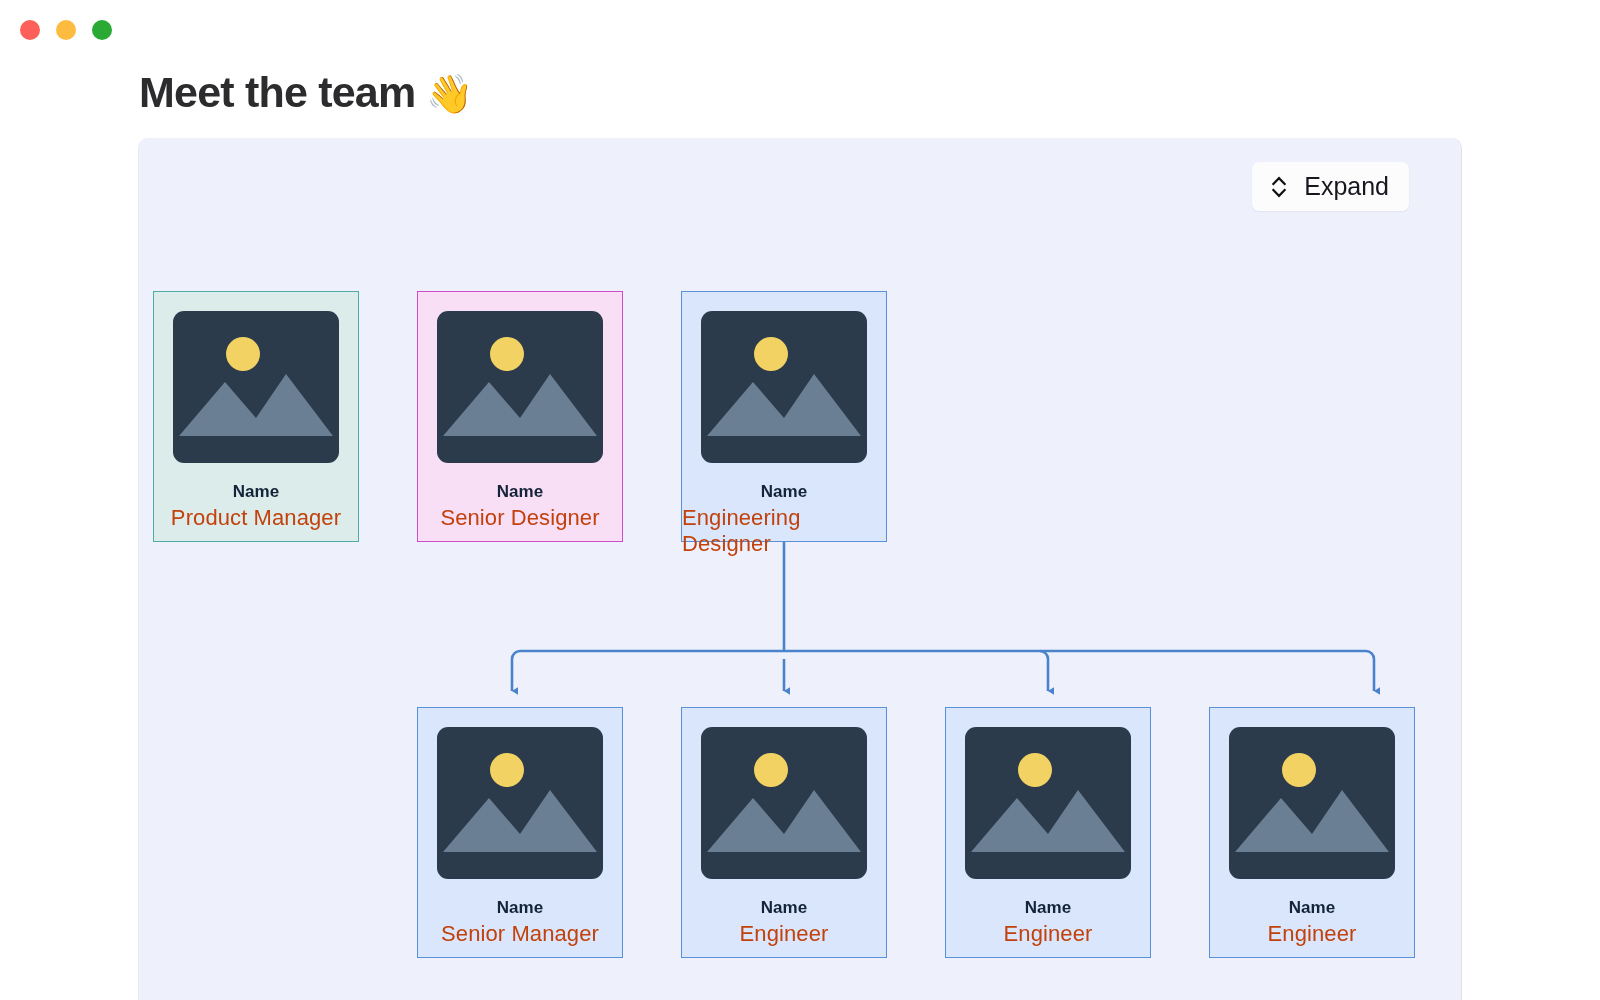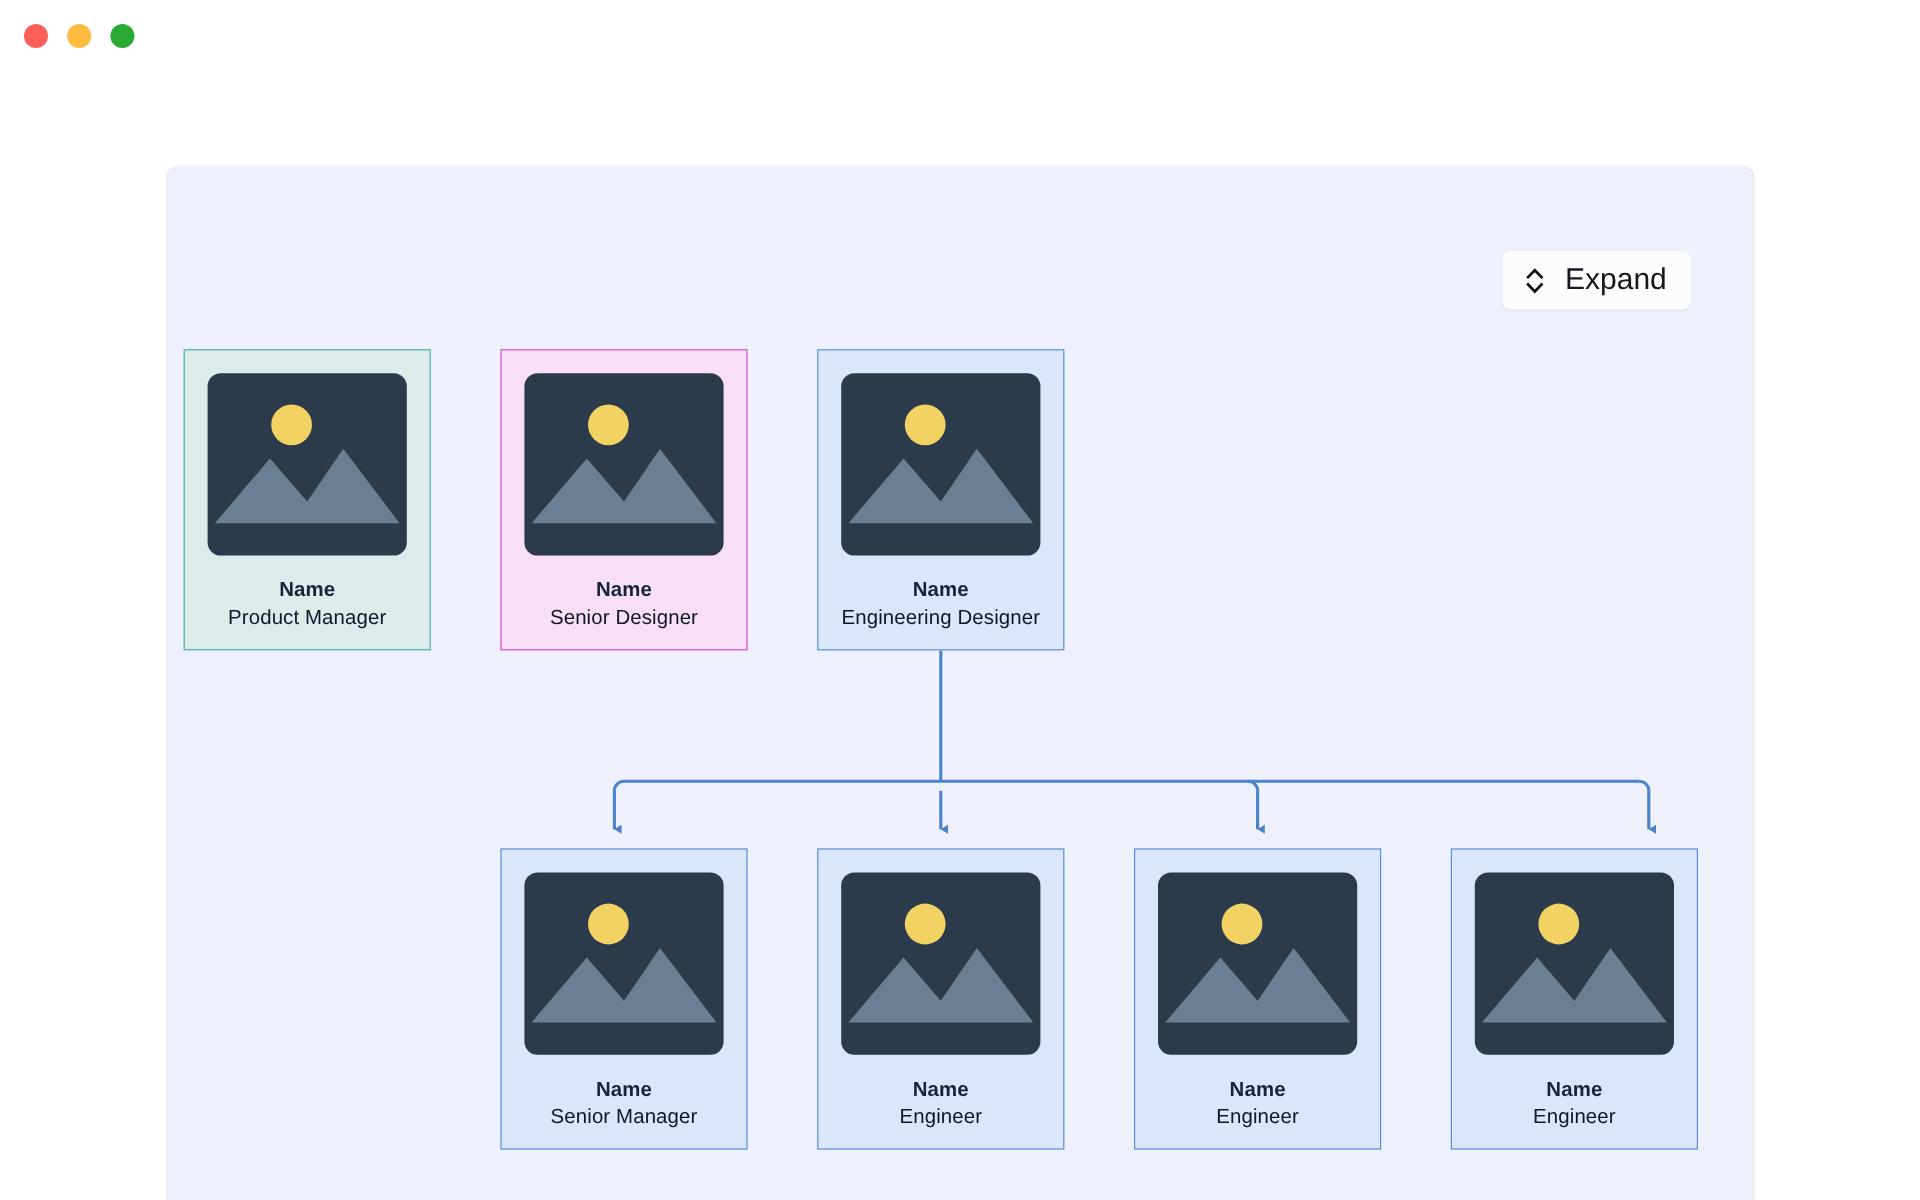--- a/index.html
+++ b/index.html
@@ -38,21 +38,20 @@
   }
 
   
   .expand-btn {
     position: absolute; right: 52px; top: 24px;
     display: flex; align-items: center; gap: 14px;
     height: 49px; padding: 0 20px 0 16px;
     background: #fcfcfd; border: none; border-radius: 7px;
     box-shadow: 0 1px 2px rgba(16,24,40,.06);
     cursor: pointer;
-    margin-top: 47px;
   }
   .expand-btn .label {
     font-size: 25px; color: #16181d; font-weight: 400;
     line-height: 1; white-space: nowrap;
   }
   .chev-icon { width: 22px; height: 26px; display: block; }
 
   
   .node {
     position: absolute;
@@ -69,38 +68,41 @@
   .node .sun {
     position: absolute; width: 34px; height: 34px; border-radius: 50%;
     background: #f2d262; left: 53px; top: 26px;
   }
   .node .mtn { position: absolute; left: 0; bottom: 25px; width: 166px; height: 72px; }
   .node .nm {
     margin-top: 19px; font-size: 17px; font-weight: 700; color: #16243a;
     line-height: 1.15; letter-spacing: .1px;
   }
   .node .role {
-    margin-top: 3px; font-size: 17px; font-weight: 400; color: #0f172a;
+    margin-top: 3px; font-size: 22px; font-weight: 400; color: #c2410c;
     line-height: 1.2; letter-spacing: .1px;
   }
 
   
   .links { position: absolute; left: 0; top: 0; width: 1324px; height: 880px; pointer-events: none; }
 </style>
 </head>
 <body>
 
 <div id="app">
 
   <div class="traffic">
     <span class="dot red"></span>
     <span class="dot yellow"></span>
     <span class="dot green"></span>
   </div>
 
+  <h1 class="page-title"><span>Meet the team</span>
+    <span class="emoji">👋</span>
+  </h1>
 
   <div class="canvas">
 
     <svg class="links" viewBox="0 0 1324 880" width="1324" height="880">
       <defs>
         <marker id="arw" markerWidth="9" markerHeight="9" refX="4.2" refY="7.6" orient="auto" markerUnits="userSpaceOnUse">
           <path d="M0.4 1.6 L4.2 7.8 L8.0 1.6 Z" fill="#4a82cc"></path>
         </marker>
       </defs>
       <g fill="none" stroke="#4a82cc" stroke-width="2.6" stroke-linecap="butt">

